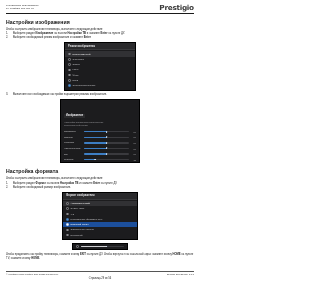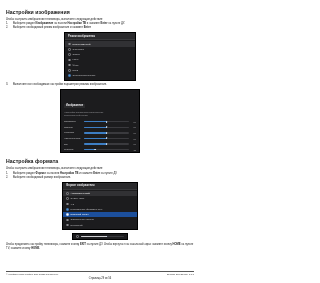--- a/index.html
+++ b/index.html
@@ -178,20 +178,27 @@
   }
   .foot-page{
     text-align:center;font-size:2.6px;color:#222;margin-top:1.5px;
   }
 </style>
 </head>
 <body>
 
 <div class="page">
 
+  <div class="header">
+    <div class="header-left">
+      <div>Руководство пользователя</div>
+      <div>TV Prestigio Top WR 48</div>
+    </div>
+    <div class="logo">Prestigio</div>
+  </div>
 
   <div class="section">
     <div class="section-title">Настройки изображения</div>
     <div class="intro">Чтобы настроить изображение телевизора, выполните следующие действия:</div>
 
     <ul class="steps">
       <li class="step">
         <span class="step-num">1.</span>
         <span class="step-txt"><span>Выберите раздел </span><b>Изображение</b><span> на панели </span><b>Настройки ТВ</b><span> и нажмите </span><b>Enter</b><span> на пульте ДУ.</span></span>
       </li>

